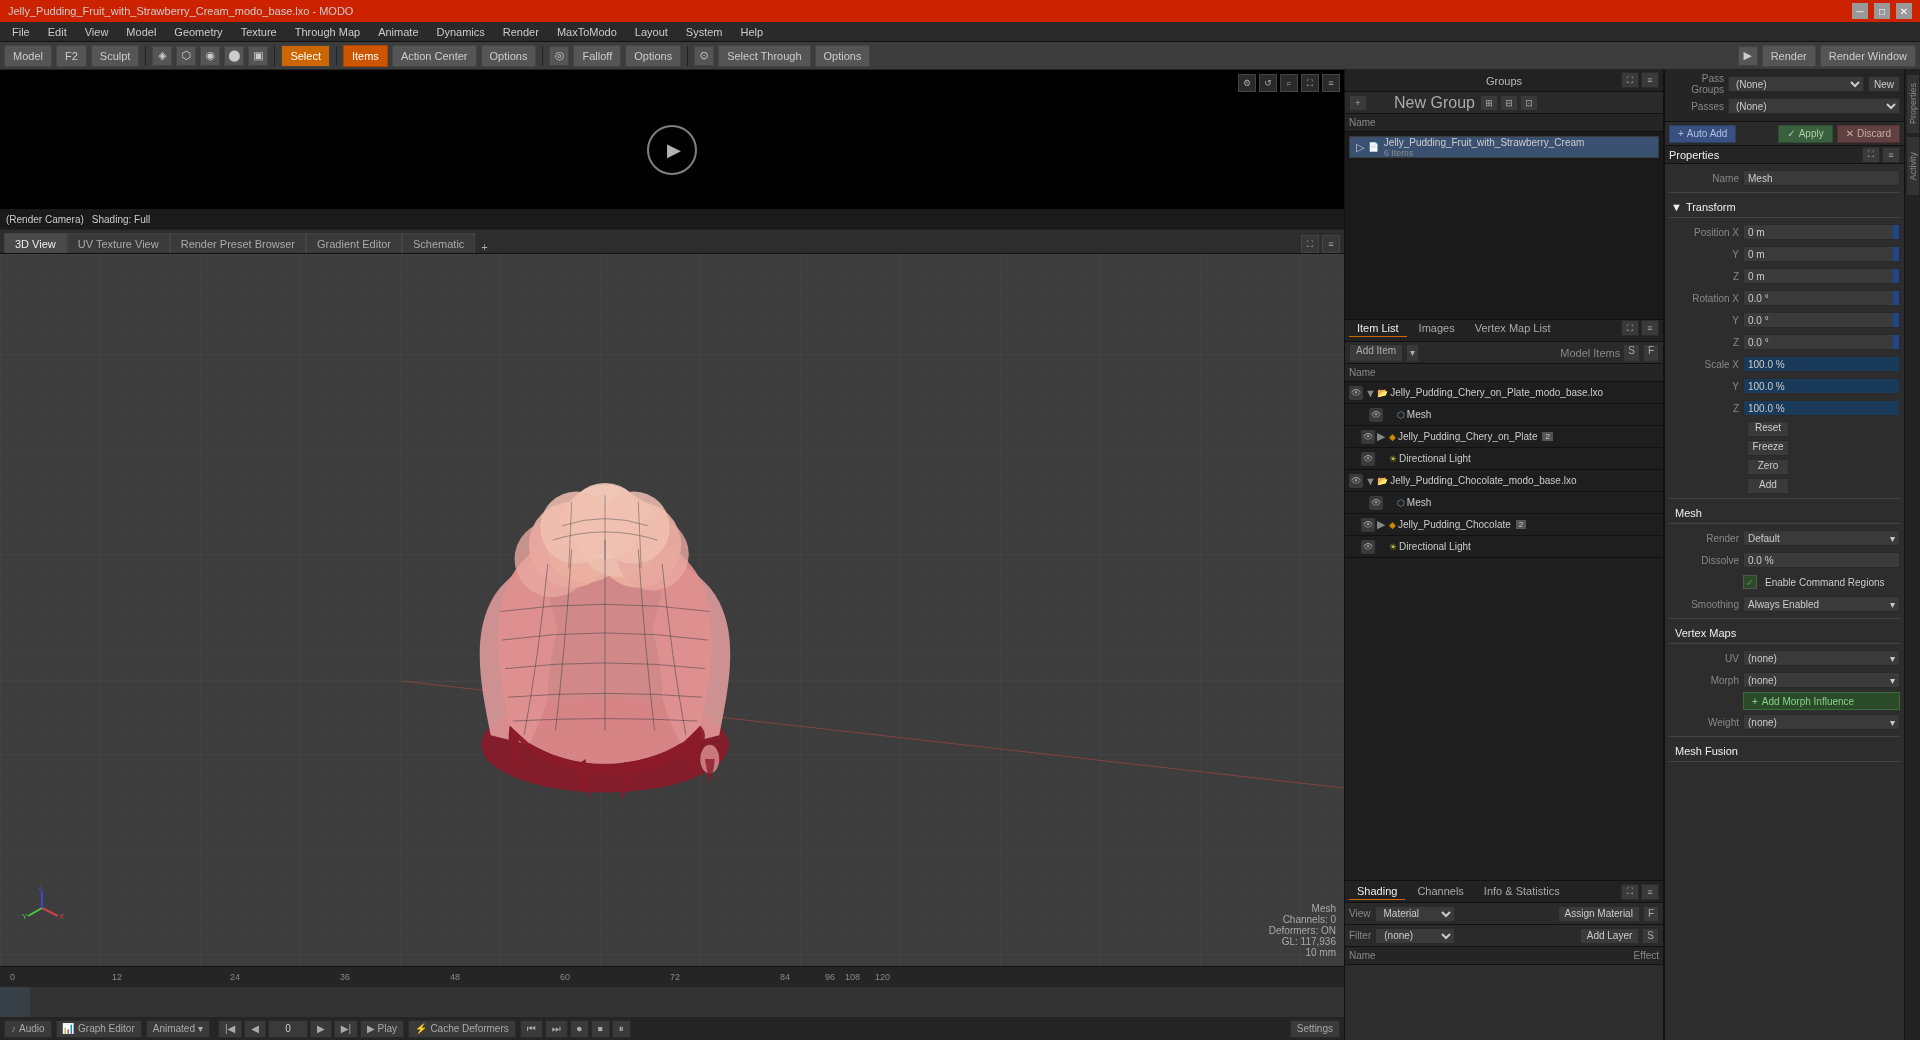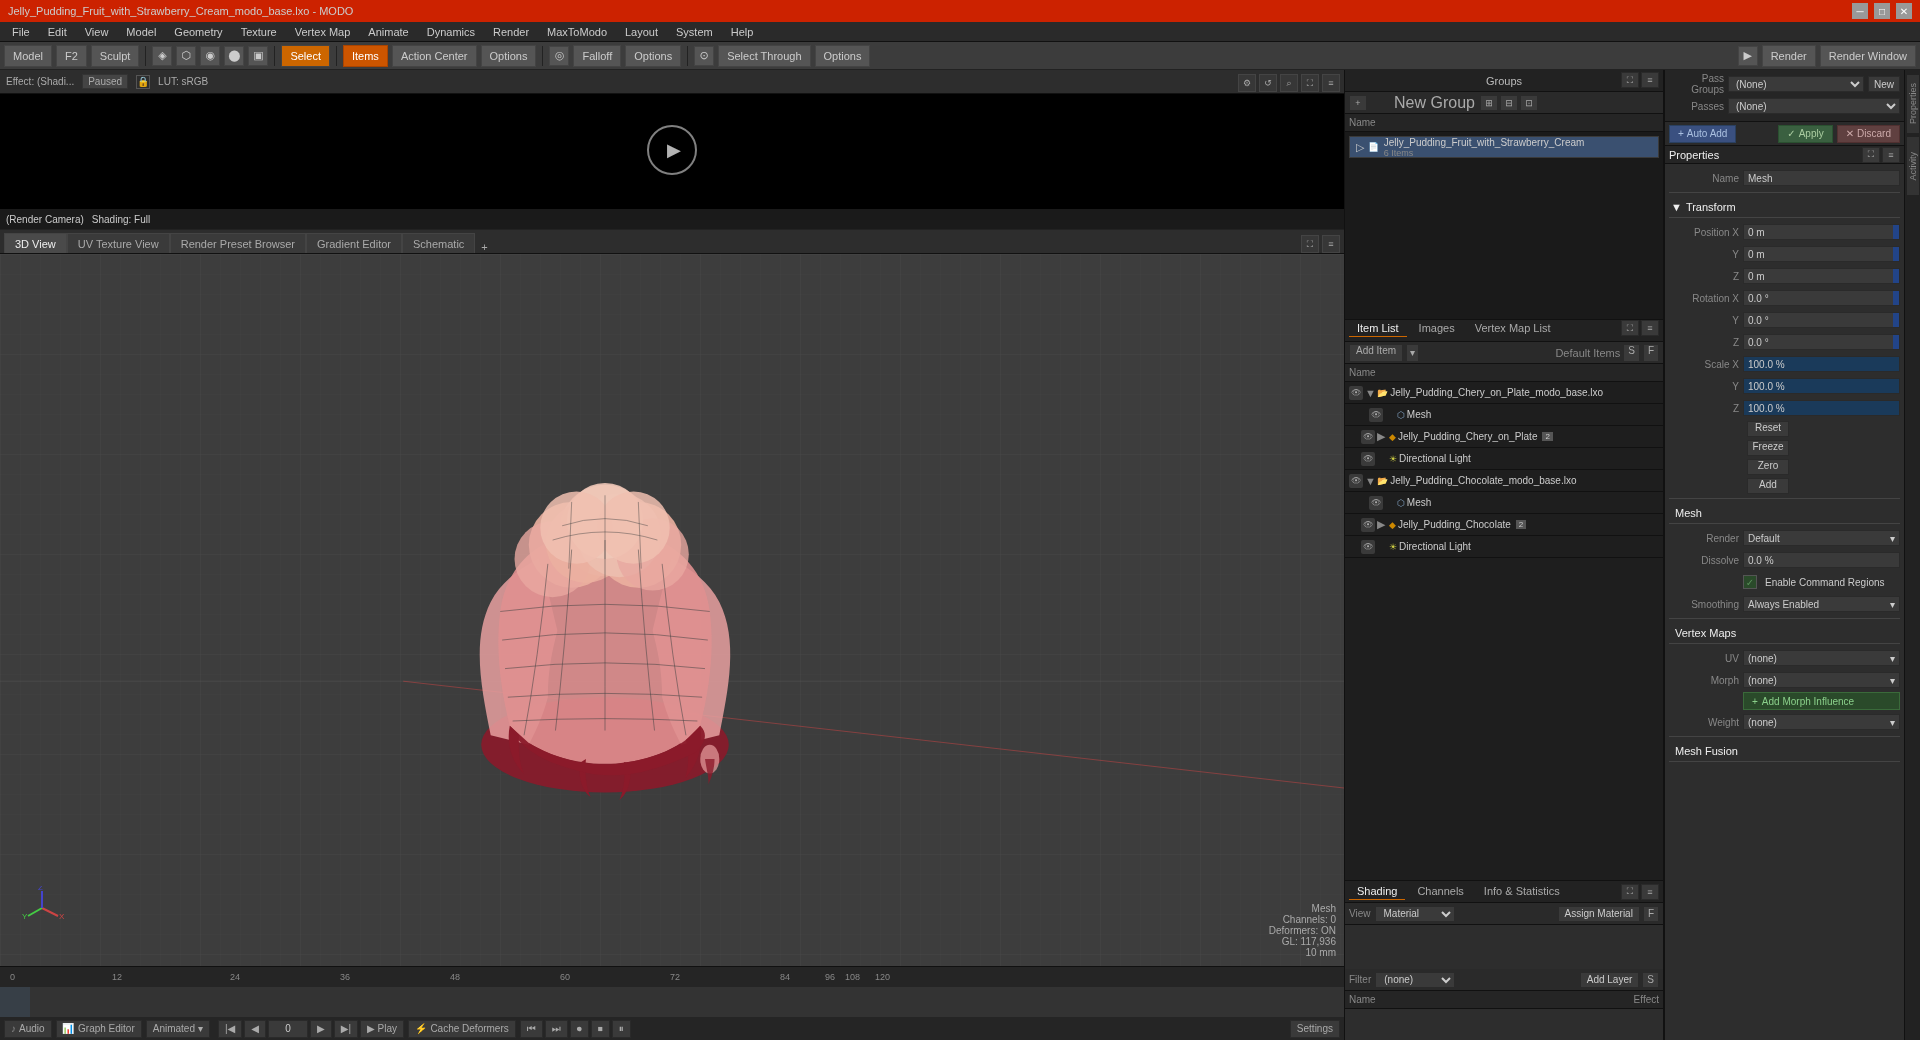--- a/index.html
+++ b/index.html
@@ -624,21 +624,21 @@
   </div>
 </div>
 
 <div id="menubar">
   <span class="menu-item">File</span>
   <span class="menu-item">Edit</span>
   <span class="menu-item">View</span>
   <span class="menu-item">Model</span>
   <span class="menu-item">Geometry</span>
   <span class="menu-item">Texture</span>
-  <span class="menu-item">Vertex Map</span>
+  <span class="menu-item">Through Map</span>
   <span class="menu-item">Animate</span>
   <span class="menu-item">Dynamics</span>
   <span class="menu-item">Render</span>
   <span class="menu-item">MaxToModo</span>
   <span class="menu-item">Layout</span>
   <span class="menu-item">System</span>
   <span class="menu-item">Help</span>
 </div>
 
 <div id="toolbar">
@@ -670,32 +670,20 @@
   <div class="toolbar-btn-icon">▶</div>
   <button class="toolbar-btn">Render</button>
   <button class="toolbar-btn">Render Window</button>
 </div>
 
 <div id="main">
 
   <div id="left-panel">
 
     <div id="preview-viewport">
-      <div id="preview-controls">
-        <div class="preview-ctrl-item">
-          <span>Effect: (Shadi...</span>
-        </div>
-        <div class="preview-ctrl-item">
-          <span class="preview-ctrl-btn">Paused</span>
-        </div>
-        <div style="width:14px;height:14px;border:1px solid #555;display:flex;align-items:center;justify-content:center;cursor:pointer;">🔒</div>
-        <div class="preview-ctrl-item">
-          <span>LUT: sRGB</span>
-        </div>
-      </div>
       <div id="preview-play"></div>
       <div id="preview-icons">
         <div class="preview-icon-btn">⚙</div>
         <div class="preview-icon-btn">↺</div>
         <div class="preview-icon-btn">⌕</div>
         <div class="preview-icon-btn">⛶</div>
         <div class="preview-icon-btn">≡</div>
       </div>
 
       <div style="position:absolute;bottom:0;left:0;right:0;height:20px;background:#1a1a1a;display:flex;align-items:center;padding:0 6px;gap:8px;font-size:10px;">
@@ -926,21 +914,21 @@
           <div class="g-btn">⛶</div>
           <div class="g-btn">≡</div>
         </div>
       </div>
       <div id="item-list-header">
         <div style="display:flex;align-items:center;gap:3px;">
           <span class="il-btn">Add Item</span>
           <span style="background:#3a3a3a;border:1px solid #2a2a2a;height:18px;padding:0 3px;display:flex;align-items:center;cursor:pointer;font-size:10px;color:#aaa;">▾</span>
         </div>
         <div style="margin-left:auto;display:flex;align-items:center;gap:3px;">
-          <span class="il-label">Default Items</span>
+          <span class="il-label">Model Items</span>
           <span class="filter-btn">S</span>
           <span class="filter-btn">F</span>
         </div>
       </div>
       <div id="item-list-cols">
         <span>Name</span>
       </div>
       <div id="item-list-content">
 
         <div class="scene-item">
@@ -1016,21 +1004,21 @@
       <div id="shading-controls">
         <span class="sh-label">View</span>
         <select class="sh-dropdown">
           <option>Material</option>
         </select>
         <div style="margin-left:auto;display:flex;align-items:center;gap:3px;">
           <span style="background:#3a3a3a;border:1px solid #2a2a2a;color:#ccc;height:16px;font-size:10px;padding:0 6px;cursor:pointer;display:flex;align-items:center;">Assign Material</span>
           <span style="background:#3a3a3a;border:1px solid #2a2a2a;color:#aaa;height:16px;font-size:10px;padding:0 4px;cursor:pointer;display:flex;align-items:center;">F</span>
         </div>
       </div>
-      <div style="height:22px;background:#2a2a2a;display:flex;align-items:center;padding:0 4px;gap:4px;border-bottom:1px solid #111;margin-top:44px;">
+      <div style="height:22px;background:#2a2a2a;display:flex;align-items:center;padding:0 4px;gap:4px;border-bottom:1px solid #111;">
         <span class="sh-label">Filter</span>
         <select class="sh-dropdown">
           <option>(none)</option>
         </select>
         <div style="margin-left:auto;display:flex;align-items:center;gap:3px;">
           <span style="background:#3a3a3a;border:1px solid #2a2a2a;color:#ccc;height:16px;font-size:10px;padding:0 6px;cursor:pointer;display:flex;align-items:center;">Add Layer</span>
           <span style="background:#3a3a3a;border:1px solid #2a2a2a;color:#aaa;height:16px;font-size:10px;padding:0 4px;cursor:pointer;display:flex;align-items:center;">S</span>
         </div>
       </div>
       <div id="shading-col-header">

